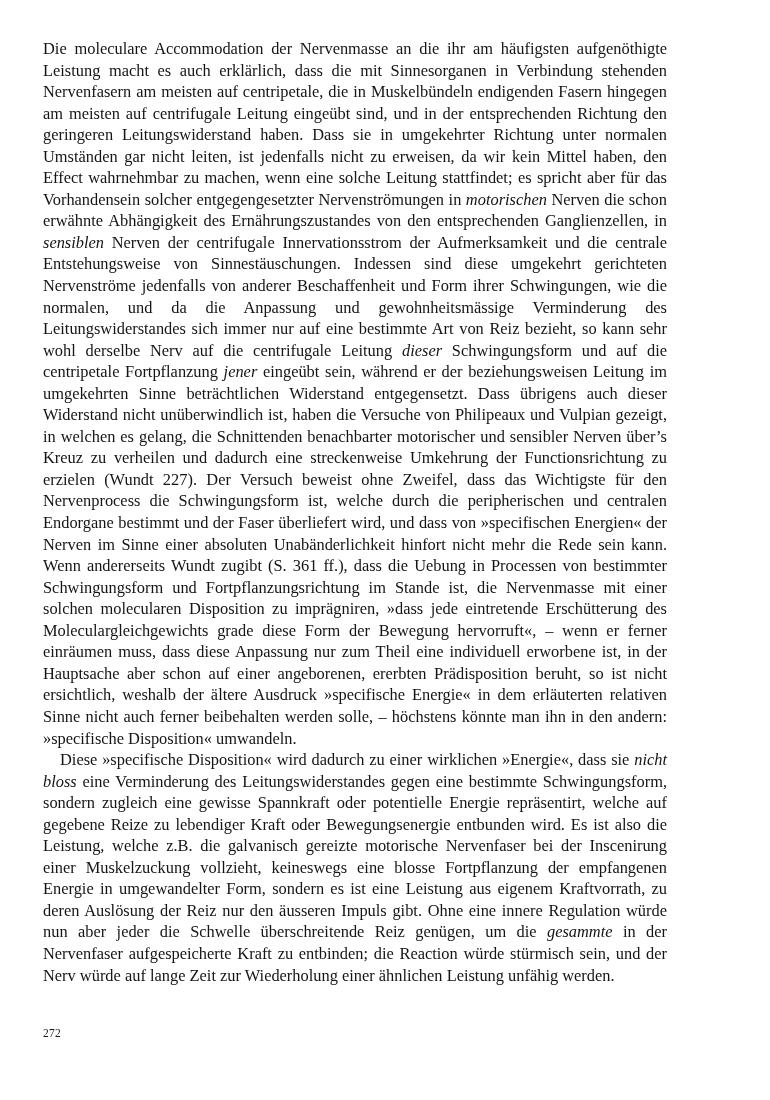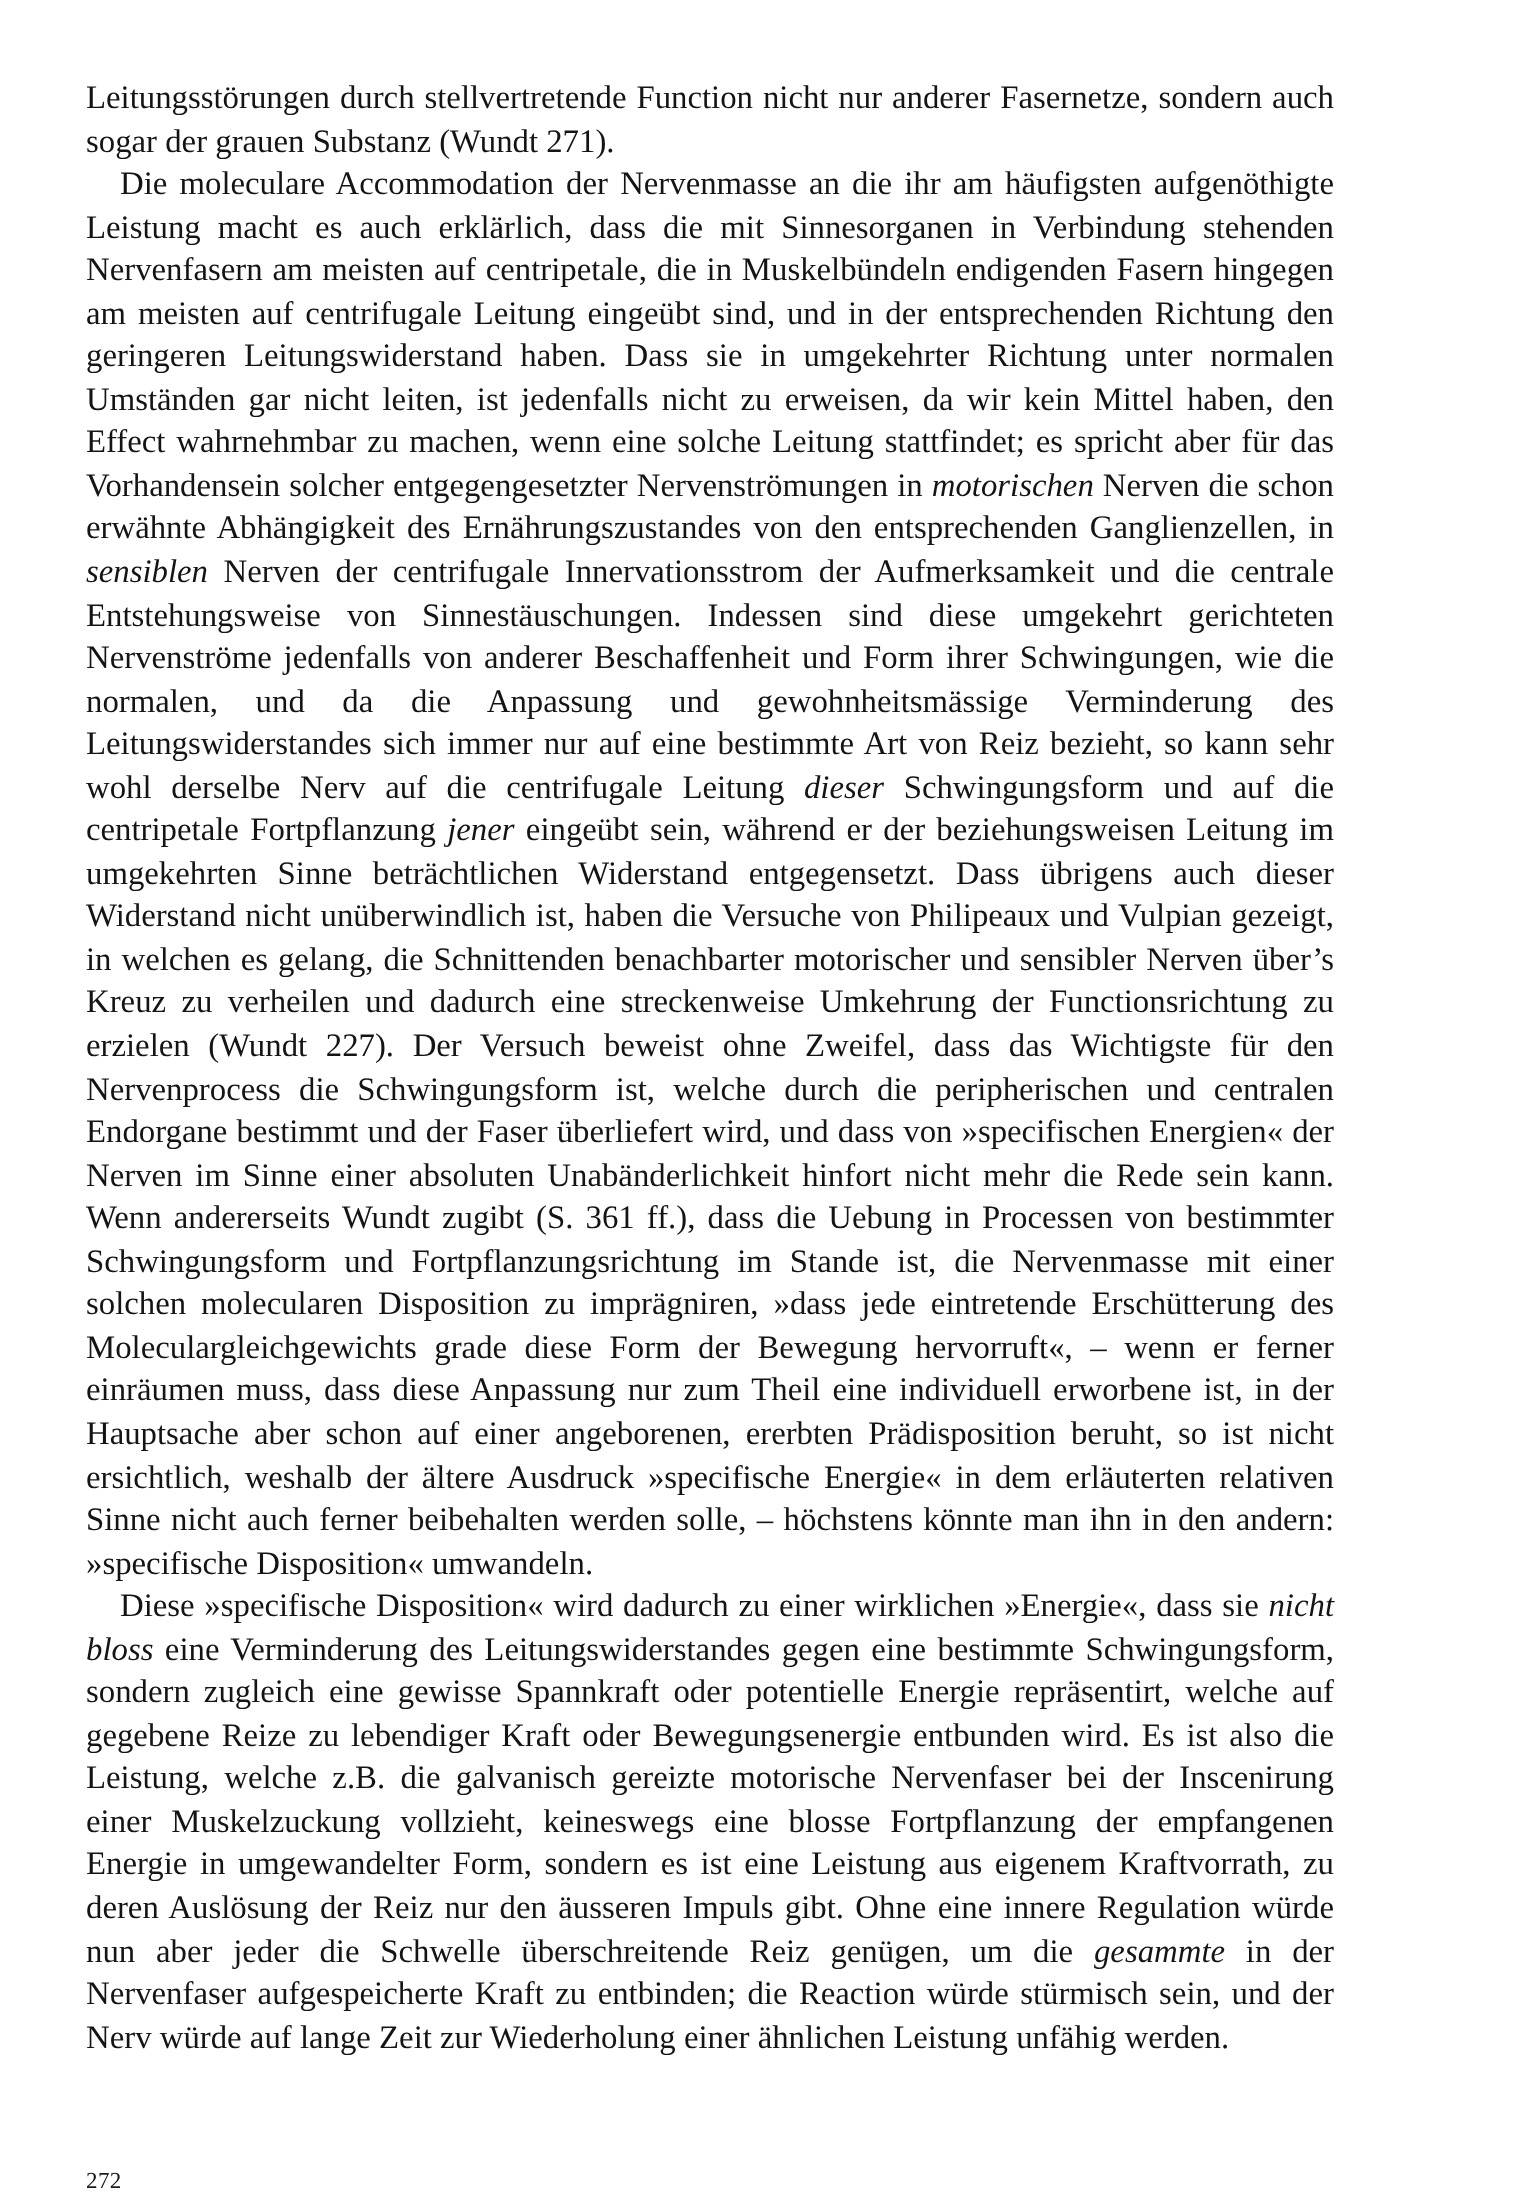--- a/index.html
+++ b/index.html
@@ -42,34 +42,33 @@
     -webkit-hyphens: manual;
   }
   .para + .para {
     text-indent: 17px;
   }
   i, .it {
   }
   .folio {
     position: absolute;
     left: 43px;
-    top: 1084px;
+    top: 1026px;
     font-size: 11.5px;
     line-height: 14px;
     color: #1a1a1a;
     letter-spacing: 0.2px;
   }
 </style>
 </head>
 <body>
 
 <div class="page">
 
   <div class="text-column" id="body-text-column">
 
-  <p class="para" id="para-1" style="text-indent: 0px;"><span>Leitungsstörungen durch stellvertretende Function nicht nur anderer Fasernetze, sondern auch sogar der grauen Substanz (Wundt 271).</span></p>
       <p class="para" id="para-2"><span>Die moleculare Accommodation der Nervenmasse an die ihr am häufigsten aufgenöthigte Leistung macht es auch erklärlich, dass die mit Sinnesorganen in Verbindung stehenden Nervenfasern am meisten auf centripetale, die in Muskelbündeln endigenden Fasern hingegen am meisten auf centrifugale Leitung eingeübt sind, und in der entsprechenden Richtung den geringeren Leitungswiderstand haben. Dass sie in umgekehrter Richtung unter normalen Umständen gar nicht leiten, ist jedenfalls nicht zu erweisen, da wir kein Mittel haben, den Effect wahrnehmbar zu machen, wenn eine solche Leitung stattfindet; es spricht aber für das Vorhandensein solcher entgegengesetzter Nervenströmungen in </span><i>motorischen</i><span> Nerven die schon erwähnte Abhängigkeit des Ernährungszustandes von den entsprechenden Ganglienzellen, in </span><i>sensiblen</i><span> Nerven der centrifugale Innervationsstrom der Aufmerksamkeit und die centrale Entstehungsweise von Sinnestäuschungen. Indessen sind diese umgekehrt gerichteten Nervenströme jedenfalls von anderer Beschaffenheit und Form ihrer Schwingungen, wie die normalen, und da die Anpassung und gewohnheitsmässige Verminderung des Leitungswiderstandes sich immer nur auf eine bestimmte Art von Reiz bezieht, so kann sehr wohl derselbe Nerv auf die centrifugale Leitung </span><i>dieser</i><span> Schwingungsform und auf die centripetale Fortpflanzung </span><i>jener</i><span> eingeübt sein, während er der beziehungsweisen Leitung im umgekehrten Sinne beträchtlichen Widerstand entgegensetzt. Dass übrigens auch dieser Widerstand nicht unüberwindlich ist, haben die Versuche von Philipeaux und Vulpian gezeigt, in welchen es gelang, die Schnittenden benachbarter motorischer und sensibler Nerven über’s Kreuz zu verheilen und dadurch eine streckenweise Umkehrung der Functionsrichtung zu erzielen (Wundt 227). Der Versuch beweist ohne Zweifel, dass das Wichtigste für den Nervenprocess die Schwingungsform ist, welche durch die peripherischen und centralen Endorgane bestimmt und der Faser überliefert wird, und dass von »specifischen Energien« der Nerven im Sinne einer absoluten Unabänderlichkeit hinfort nicht mehr die Rede sein kann. Wenn andererseits Wundt zugibt (S. 361 ff.), dass die Uebung in Processen von bestimmter Schwingungsform und Fortpflanzungsrichtung im Stande ist, die Nervenmasse mit einer solchen molecularen Disposition zu imprägniren, »dass jede eintretende Erschütterung des Moleculargleichgewichts grade diese Form der Bewegung hervorruft«, – wenn er ferner einräumen muss, dass diese Anpassung nur zum Theil eine individuell erworbene ist, in der Hauptsache aber schon auf einer angeborenen, ererbten Prädisposition beruht, so ist nicht ersichtlich, weshalb der ältere Ausdruck »specifische Energie« in dem erläuterten relativen Sinne nicht auch ferner beibehalten werden solle, – höchstens könnte man ihn in den andern: »specifische Disposition« umwandeln.</span></p>
       <p class="para" id="para-3"><span>Diese »specifische Disposition« wird dadurch zu einer wirklichen »Energie«, dass sie </span><i>nicht bloss</i><span> eine Verminderung des Leitungswiderstandes gegen eine bestimmte Schwingungsform, sondern zugleich eine gewisse Spannkraft oder potentielle Energie repräsentirt, welche auf gegebene Reize zu lebendiger Kraft oder Bewegungsenergie entbunden wird. Es ist also die Leistung, welche z.B. die galvanisch gereizte motorische Nervenfaser bei der Inscenirung einer Muskelzuckung vollzieht, keineswegs eine blosse Fortpflanzung der empfangenen Energie in umgewandelter Form, sondern es ist eine Leistung aus eigenem Kraftvorrath, zu deren Auslösung der Reiz nur den äusseren Impuls gibt. Ohne eine innere Regulation würde nun aber jeder die Schwelle überschreitende Reiz genügen, um die </span><i>gesammte</i><span> in der Nervenfaser aufgespeicherte Kraft zu entbinden; die Reaction würde stürmisch sein, und der Nerv würde auf lange Zeit zur Wiederholung einer ähnlichen Leistung unfähig werden.</span></p>
     </div>
 
   <div class="folio">272</div>
 
 </div>
 
 </body></html>

